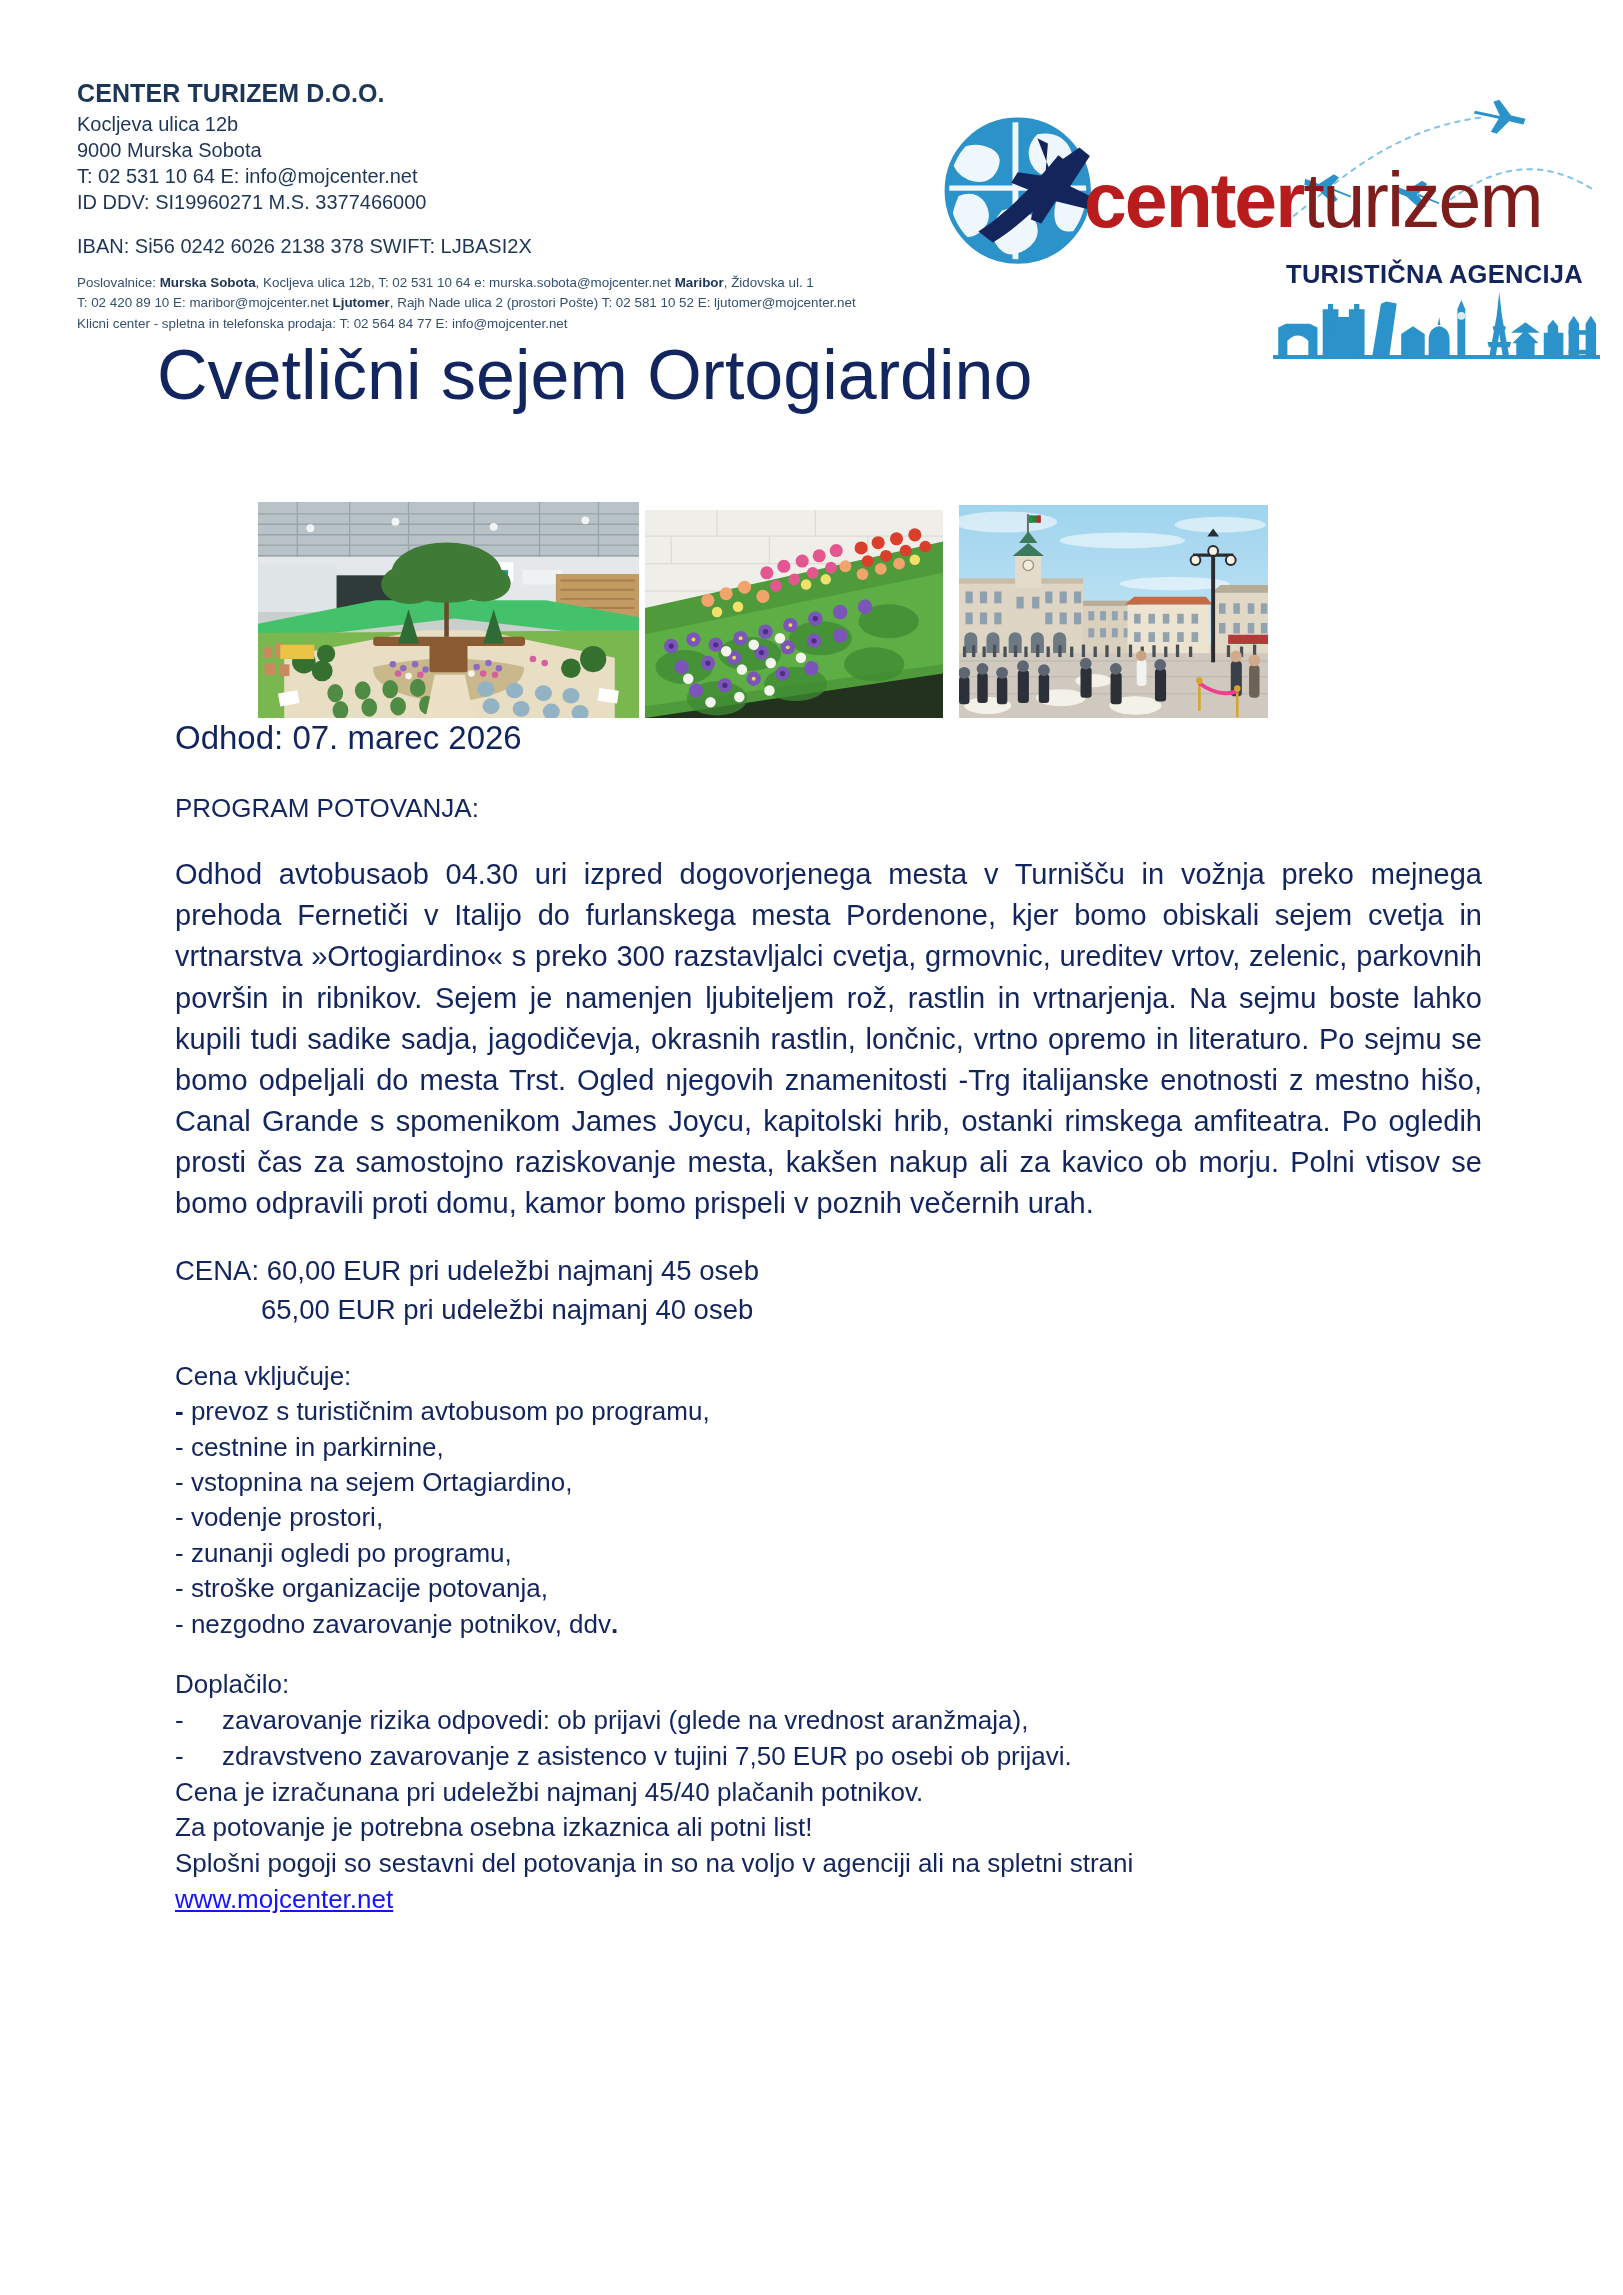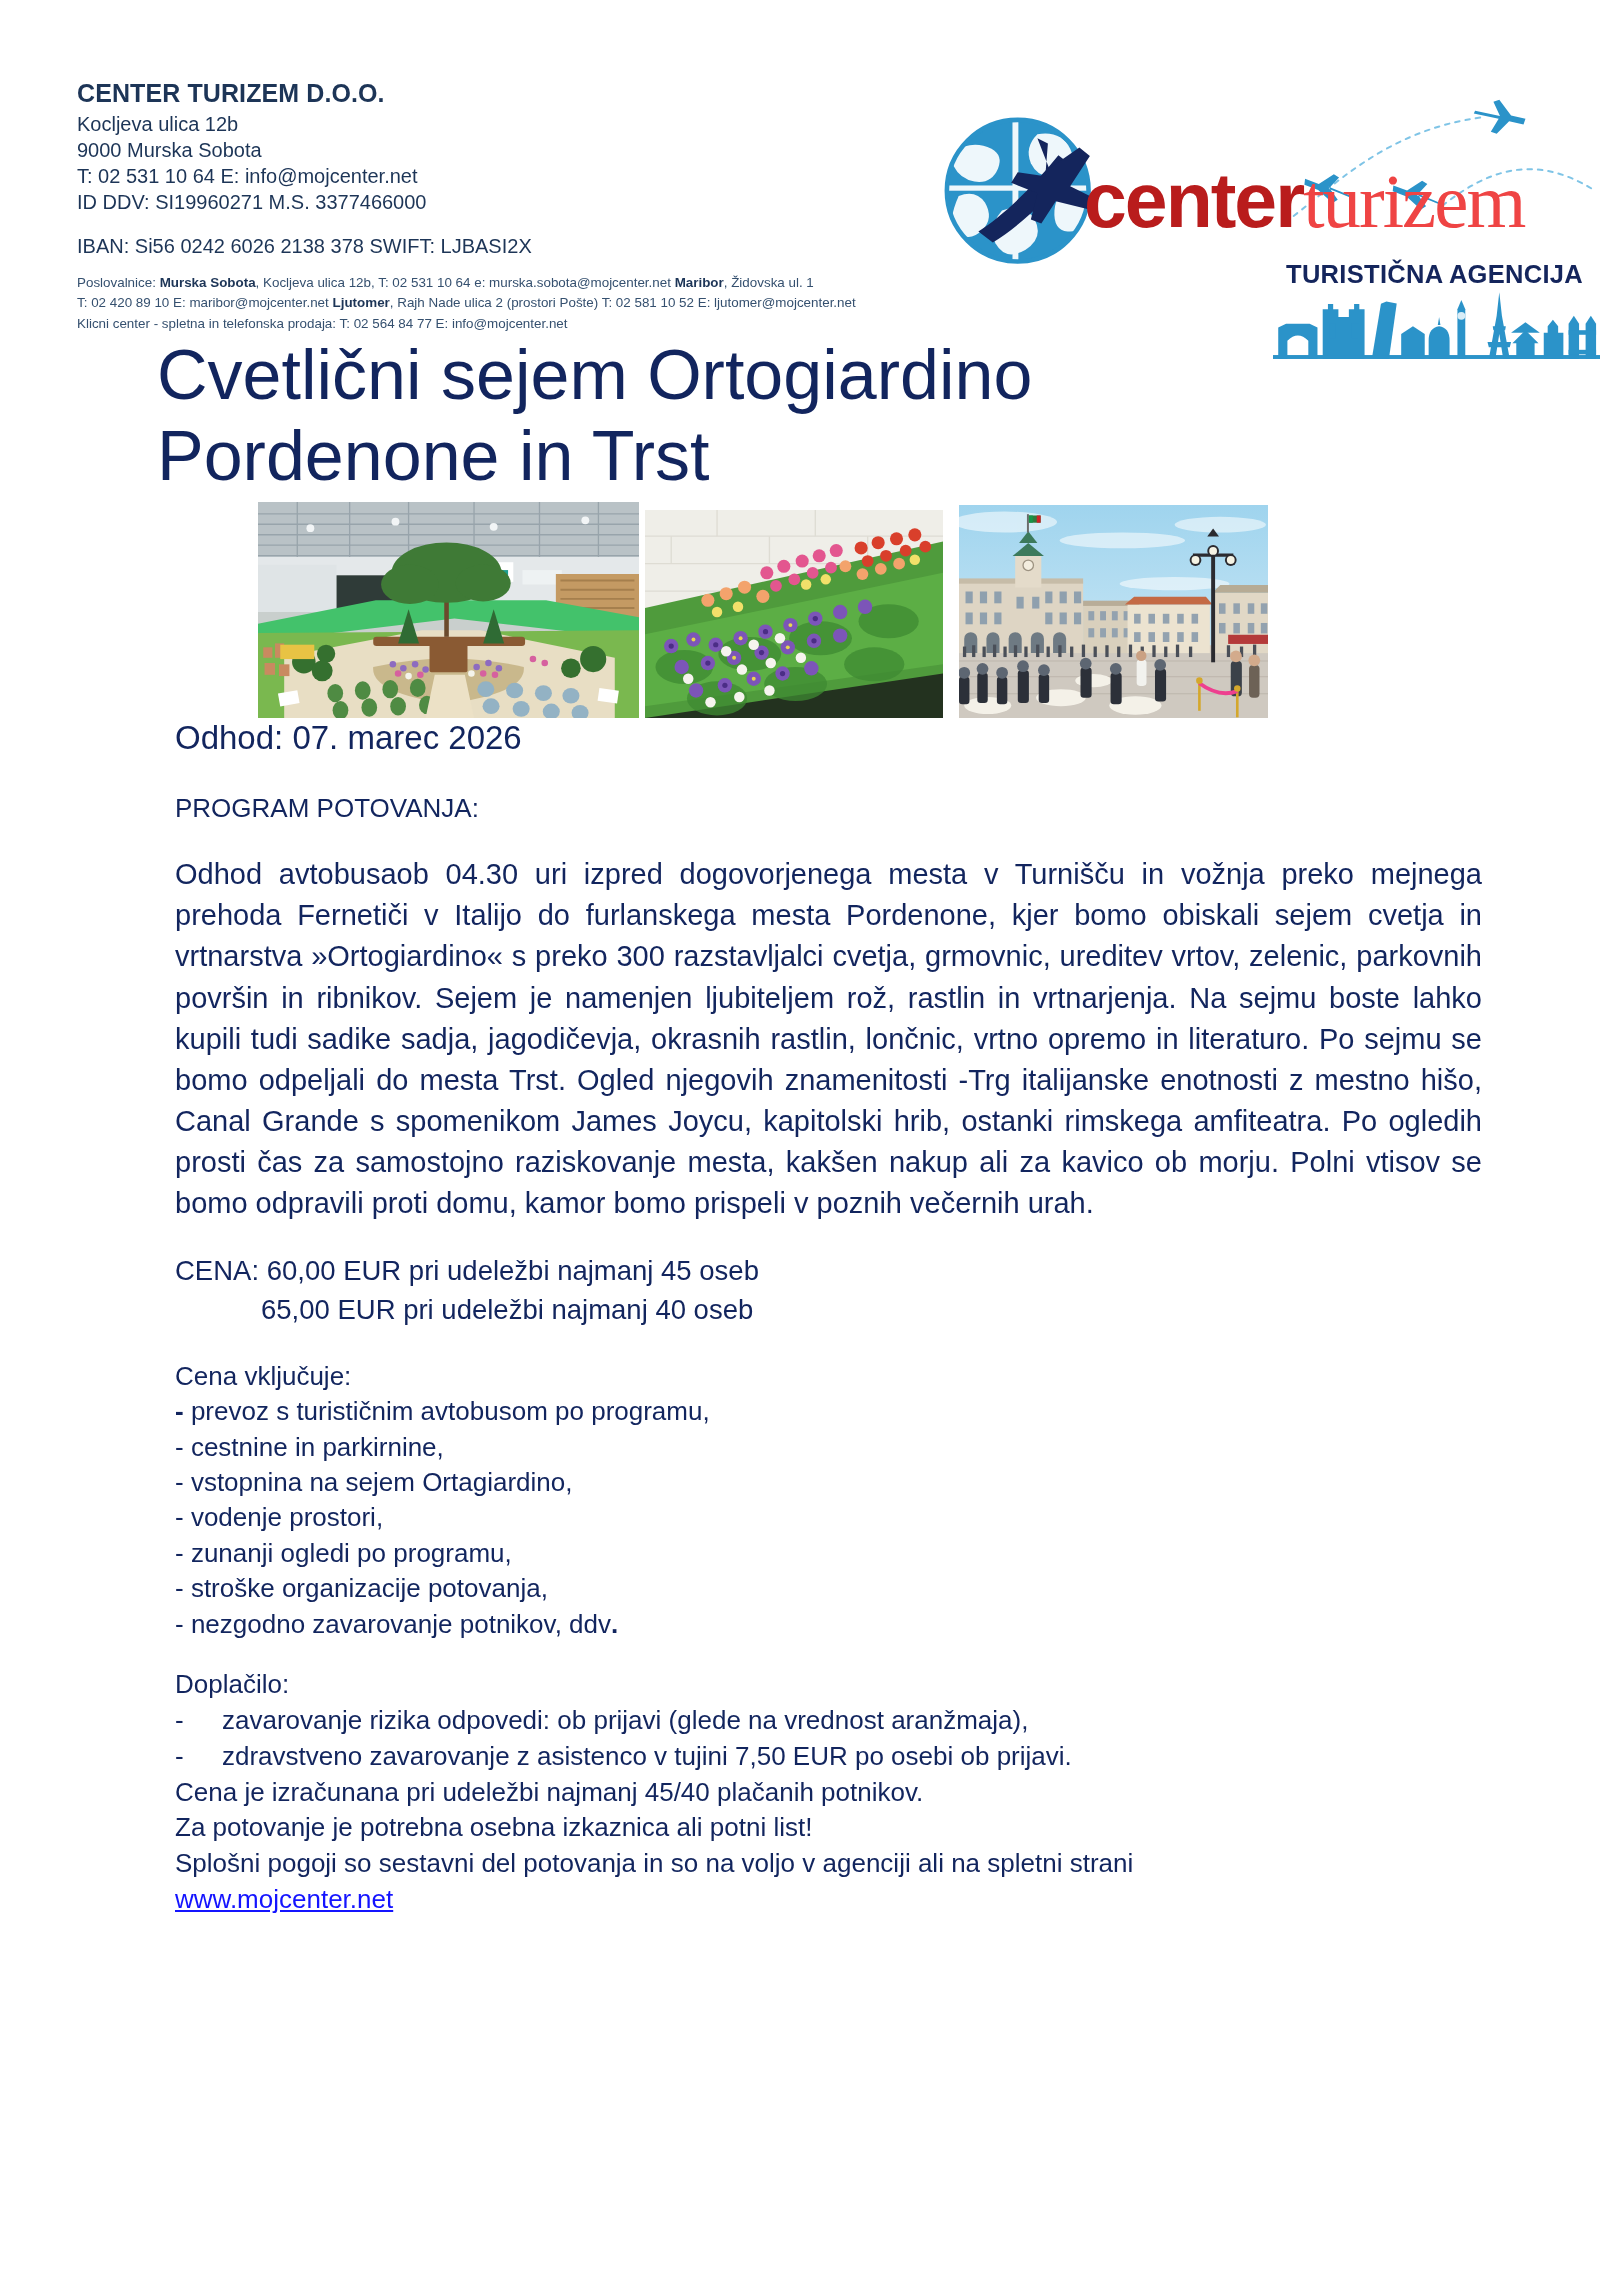--- a/index.html
+++ b/index.html
@@ -95,22 +95,21 @@
     white-space: nowrap;
     letter-spacing: -2px;
   }
   .logo-wordmark .w-center {
     font-weight: bold;
     color: #b91c1c;
     text-align: center;
   }
   .logo-wordmark .w-turizem {
     font-weight: normal;
-    color: #ef4444;
-    font-family: Liberation Serif, serif;
+    color: #7f1d1d;
   }
   .logo-sub {
     position: absolute;
     left: 347px;
     top: 169px;
     font-size: 25.5px;
     font-weight: bold;
     letter-spacing: 0.3px;
     color: #14255c;
     white-space: nowrap;
@@ -347,21 +346,20 @@
           <rect x="452" y="96" width="42" height="7"></rect>
 
           <rect x="0" y="104" width="500" height="6"></rect>
         </g>
       </svg>
     </div>
   </div>
 
   <div class="doc-title">
     <div>Cvetlični sejem Ortogiardino</div>
-    <div>Pordenone in Trst</div>
   </div>
 
   <div class="photo-strip">
 
     <div class="photo photo-1">
       <svg class="ph-svg" viewBox="0 0 582 330" preserveAspectRatio="none">
         <rect width="582" height="330" fill="#c9cfcd"></rect>
 
         <rect width="582" height="96" fill="#b9c2c6"></rect>
         <g stroke="#98a4ab" stroke-width="2">

